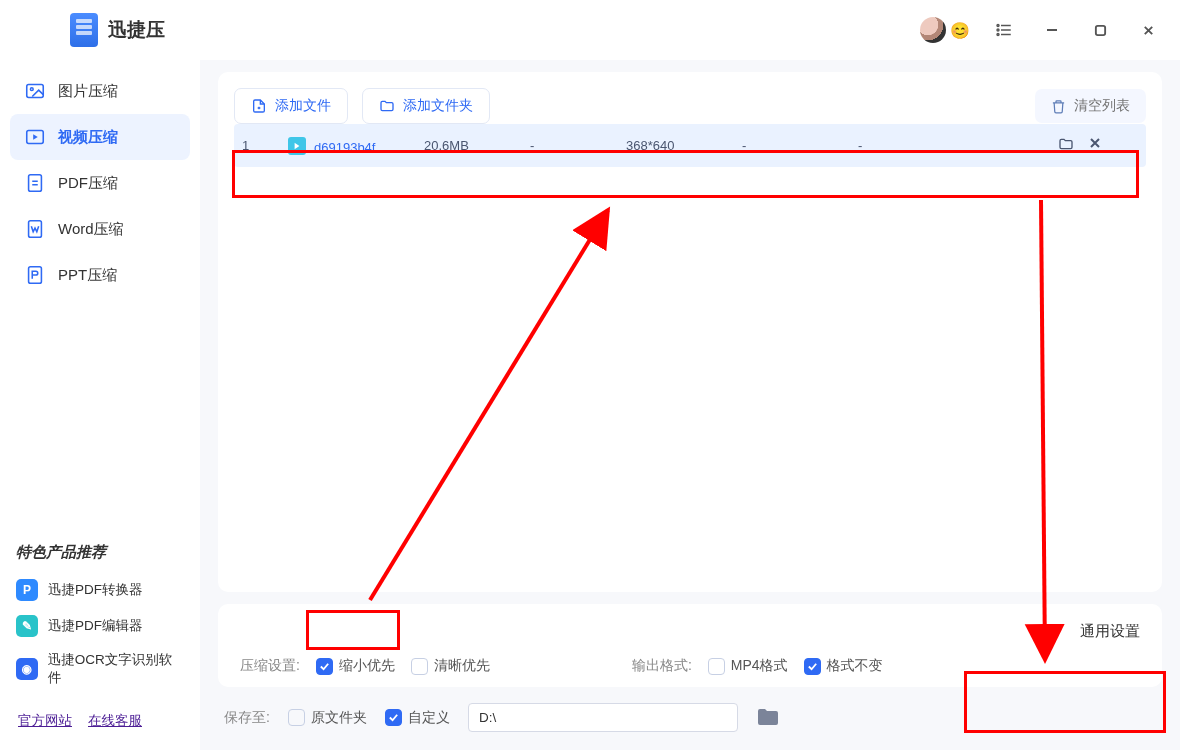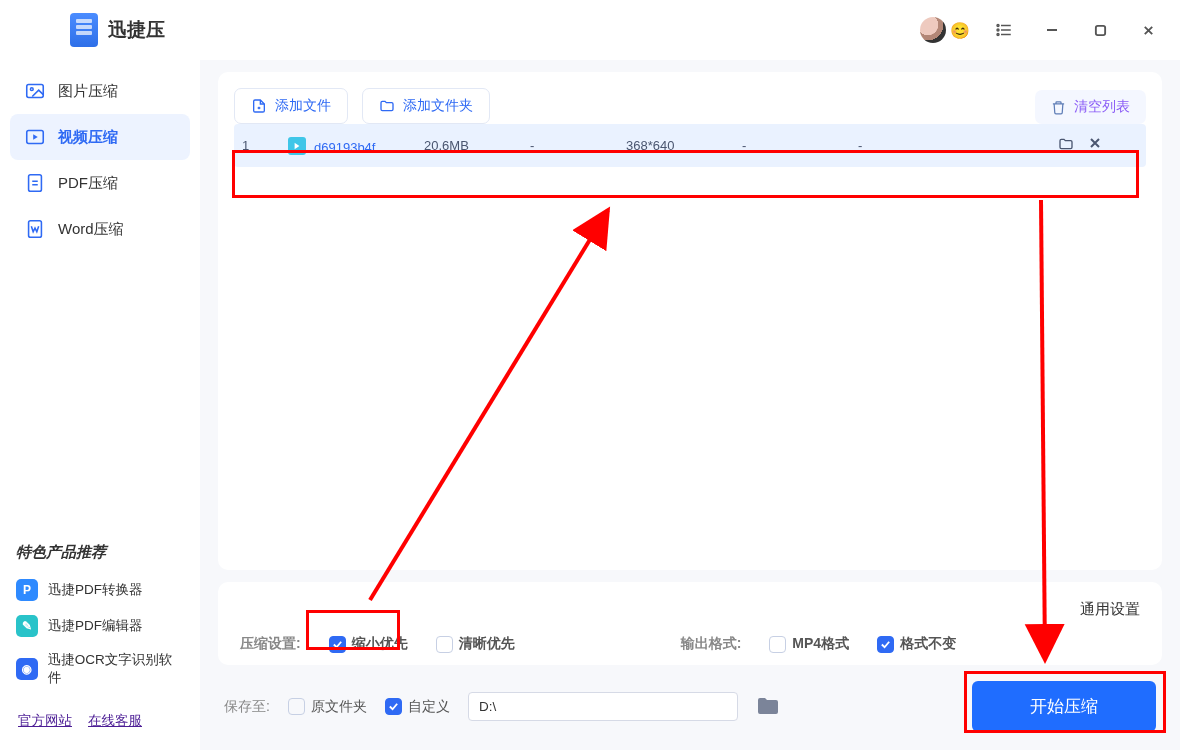--- a/index.html
+++ b/index.html
@@ -28,41 +28,41 @@
 .promo-title { font-size: 15px; font-weight: 700; color: #333; padding: 0 6px 10px; font-style: italic; }
 .promo-item { display: flex; align-items: center; gap: 10px; padding: 7px 6px; cursor: pointer; font-size: 13.5px; color: #333; }
 .promo-icon { width: 22px; height: 22px; border-radius: 5px; display: flex; align-items: center; justify-content: center; color: #fff; font-size: 12px; font-weight: 700; }
 .bottom-links { display: flex; gap: 16px; padding: 18px 8px 8px; font-size: 13.5px; }
 .bottom-links span { color: #4c1d95; text-decoration: underline; cursor: pointer; }
 
 
 .main { flex: 1; background: #f7f8fb; padding: 12px 18px; display: flex; flex-direction: column; gap: 12px; min-width: 0; }
 .card { background: #fff; border-radius: 10px; }
 .file-card { flex: 1; min-height: 0; display: flex; flex-direction: column; padding: 16px 16px 8px; }
-.toolbar { display: flex; align-items: flex-end; gap: 14px; }
+.toolbar { display: flex; align-items: center; gap: 14px; }
 .tbtn { display: flex; align-items: center; gap: 8px; padding: 8px 16px; border: 1px solid #e2e8f5; border-radius: 7px; color: #2f6af4; cursor: pointer; font-size: 14px; background: #fff; }
 .toolbar-spacer { flex: 1; }
-.tbtn-ghost { background: #f4f7ff; border: none; color: #8b5cf6; }
+.tbtn-ghost { background: #f4f7ff; border: none; color: #737373; }
 
 .thead, .trow { display: grid; grid-template-columns: 40px 130px 100px 90px 110px 110px 70px 1fr 80px; align-items: center; gap: 6px; font-size: 13px; }
 .thead { color: #4a5670; padding: 14px 8px 10px; }
 .trow { background: #eaf2ff; border-radius: 4px; padding: 12px 8px; color: #4a5670; position: relative; }
 .file-name { display: flex; align-items: flex-end; gap: 8px; color: #2f6af4; }
 .video-icon { width: 18px; height: 18px; background: #3fc6e8; border-radius: 3px; display: flex; align-items: center; justify-content: center; }
 .row-actions { display: flex; gap: 14px; justify-content: flex-start; }
 .row-actions span { cursor: pointer; color: #4a5670; }
 
 
 .ann-box { position: absolute; border: 3px solid #ff0000; pointer-events: none; z-index: 50; }
 .arrow { position: absolute; pointer-events: none; z-index: 49; }
 
 
 .settings-card { padding: 18px 22px 12px; }
 .settings-title { font-size: 15px; color: #333; margin-bottom: 16px; text-align: right; }
-.settings-row { display: flex; align-items: flex-end; gap: 28px; font-size: 14px; color: #555; font-weight: bold; }
+.settings-row { display: flex; align-items: flex-end; gap: 16px; font-size: 14px; color: #555; }
 .slabel { color: #888; }
 .chk-group { display: flex; align-items: center; gap: 6px; cursor: pointer; }
 .chk { width: 17px; height: 17px; border: 1.5px solid #c7d0e4; border-radius: 4px; display: flex; align-items: center; justify-content: center; }
 .chk.checked { background: #2f6af4; border-color: #2f6af4; }
 .chk.checked svg { display: block; }
 .chk svg { display: none; }
 
 
 .footer-row { display: flex; align-items: center; gap: 18px; padding: 4px 6px 6px; font-size: 14px; color: #555; }
 .path-input { flex: 0 0 270px; padding: 6px 10px; border: 1px solid #d6dae6; border-radius: 4px; font-size: 13.5px; color: #333; background: #fff; }
@@ -145,20 +145,29 @@
       <span>PDF压缩</span>
     </div>
     <div class="nav-item">
       <span class="nav-icon">
           <svg width="22" height="22" viewBox="0 0 24 24" fill="none" stroke="#2f6af4" stroke-width="1.7">
             <rect x="5" y="3" width="14" height="18" rx="2"></rect>
             <path d="M8 9l2 6 2-4 2 4 2-6"></path>
           </svg>
         </span>
       <span>Word压缩</span>
+    </div>
+    <div class="nav-item">
+      <span class="nav-icon">
+          <svg width="22" height="22" viewBox="0 0 24 24" fill="none" stroke="#2f6af4" stroke-width="1.7">
+            <rect x="5" y="3" width="14" height="18" rx="2"></rect>
+            <path d="M9 8h4a2 2 0 010 4H9zM9 8v8"></path>
+          </svg>
+        </span>
+      <span>PPT压缩</span>
     </div>
 
     <div class="sidebar-gap"></div>
 
     <div class="promo-title">特色产品推荐</div>
     <div class="promo-item">
       <div class="promo-icon" style="background:#2e8aff">P</div>
       <span>迅捷PDF转换器</span>
     </div>
     <div class="promo-item">
@@ -277,21 +286,20 @@
           </div>
         <span>自定义</span>
       </div>
       <input class="path-input" value="D:\" style="">
       <div class="folder-btn">
         <svg width="24" height="20" viewBox="0 0 24 20">
             <path d="M2 4a2 2 0 012-2h5l2 2h9a2 2 0 012 2v10a2 2 0 01-2 2H4a2 2 0 01-2-2z" fill="#7b8499"></path>
           </svg>
       </div>
       <div class="footer-spacer"></div>
-      <button class="start-btn">开始压缩</button>
     </div>
   </div>
 </div>
 
 <div class="ann-box" style="left:232px; top:150px; width:907px; height:48px;"></div>
 <div class="ann-box" style="left:306px; top:610px; width:94px; height:40px;"></div>
 <div class="ann-box" style="left:964px; top:671px; width:202px; height:62px;"></div>
 
 <svg class="arrow" style="left:350px; top:195px; width:280px; height:420px;">
   <defs>

